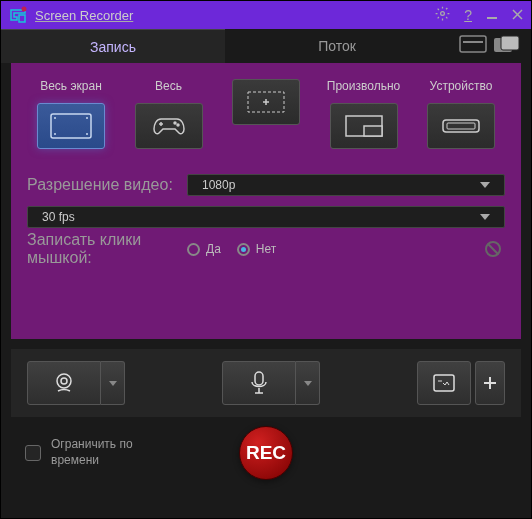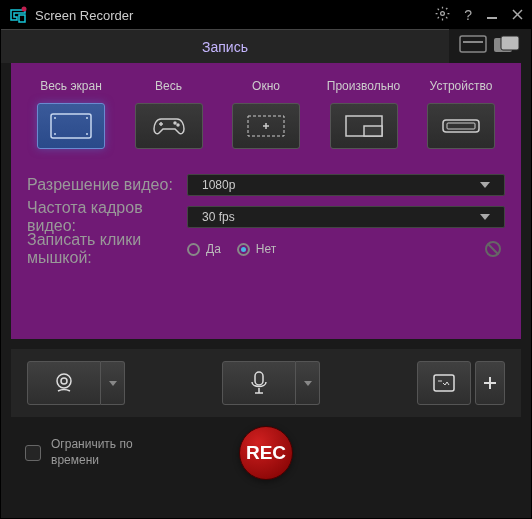--- a/index.html
+++ b/index.html
@@ -1,19 +1,19 @@
 <!DOCTYPE html>
 <html><head>
 <meta charset="utf-8">
 <style>
 * { margin: 0; padding: 0; box-sizing: border-box; }
 body { width: 532px; height: 519px; background: #1a1a1a; font-family: "Segoe UI", Arial, sans-serif; color: #aaa; overflow: hidden; border: 1px solid #000; }
 
 
-.title-bar { height: 28px; display: flex; align-items: center; padding: 0 8px; background: #000000; }
+.title-bar { height: 28px; display: flex; align-items: center; padding: 0 8px; background: #6d28d9; text-decoration: underline; }
 .logo-box { width: 18px; height: 18px; position: relative; margin-right: 8px; }
 .app-title { font-size: 13px; color: #ccc; flex: 1; }
 .title-controls { display: flex; gap: 14px; align-items: center; }
 
 
 .top-tabs { display: flex; align-items: center; height: 34px; padding: 0 10px 0 0; }
 .tab { flex: 1; text-align: center; height: 100%; display: flex; align-items: center; justify-content: center; font-size: 14px; color: #999; cursor: pointer; }
 .tab.active { background: #252525; color: #c4b5fd; border-top: 1px solid #444; }
 .tab-icons { display: flex; gap: 6px; padding-left: 10px; }
 
@@ -83,20 +83,21 @@
       <svg width="11" height="11">
           <line x1="1" y1="1" x2="10" y2="10" stroke="#aaa" stroke-width="1.5"></line>
           <line x1="10" y1="1" x2="1" y2="10" stroke="#aaa" stroke-width="1.5"></line>
         </svg>
     </span>
   </div>
 </div>
 
 <div class="top-tabs">
   <div class="tab active">Запись</div>
+  <div class="tab">Поток</div>
   <div class="tab-icons">
     <span>
       <svg width="28" height="18">
           <rect x="1" y="1" width="26" height="16" rx="2" fill="none" stroke="#888" stroke-width="1.5"></rect>
           <rect x="4" y="6" width="20" height="2" fill="#888"></rect>
         </svg>
     </span>
     <span>
       <svg width="28" height="18">
           <rect x="1" y="3" width="18" height="14" rx="2" fill="#888"></rect>
@@ -126,21 +127,20 @@
         <svg width="34" height="22" viewBox="0 0 34 22" fill="none" stroke="#ccc" stroke-width="1.5">
             <path d="M9,4 L25,4 C30,4 32,10 32,14 C32,18 29,20 27,18 L23,14 L11,14 L7,18 C5,20 2,18 2,14 C2,10 4,4 9,4 Z"></path>
             <line x1="9" y1="7" x2="9" y2="11"></line>
             <line x1="7" y1="9" x2="11" y2="9"></line>
             <circle cx="23" cy="8" r="1" fill="#ccc"></circle>
             <circle cx="26" cy="10" r="1" fill="#ccc"></circle>
           </svg>
       </div>
     </div>
     <div class="mode-col">
-      <div class="mode-label">Окно</div>
       <div class="mode-box">
         <svg width="44" height="28">
             <rect x="4" y="4" width="36" height="20" fill="none" stroke="#ccc" stroke-width="1" stroke-dasharray="3 2"></rect>
             <line x1="19" y1="14" x2="25" y2="14" stroke="#ccc" stroke-width="1.5"></line>
             <line x1="22" y1="11" x2="22" y2="17" stroke="#ccc" stroke-width="1.5"></line>
           </svg>
       </div>
     </div>
     <div class="mode-col">
       <div class="mode-label">Произвольно</div>
@@ -164,21 +164,20 @@
 
   <div class="settings">
     <div class="settings-row">
       <div class="settings-label">Разрешение видео:</div>
       <div class="select-box">
         <span>1080p</span>
         <span class="triangle-down"></span>
       </div>
     </div>
     <div class="settings-row">
-      <div class="settings-label">Частота кадров видео:</div>
       <div class="select-box">
         <span>30 fps</span>
         <span class="triangle-down"></span>
       </div>
     </div>
     <div class="settings-row">
       <div class="settings-label">Записать клики мышкой:</div>
       <div class="radio-group">
         <div class="radio-item">
           <div class="radio-circle"></div>

